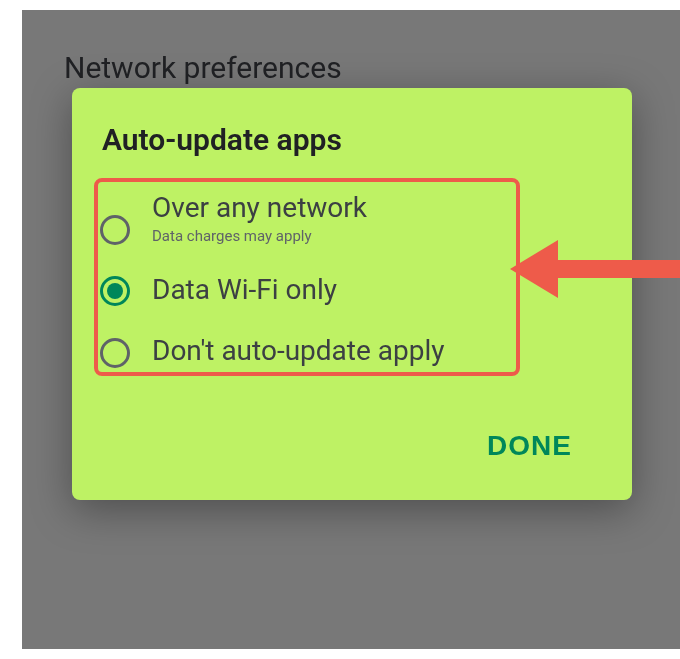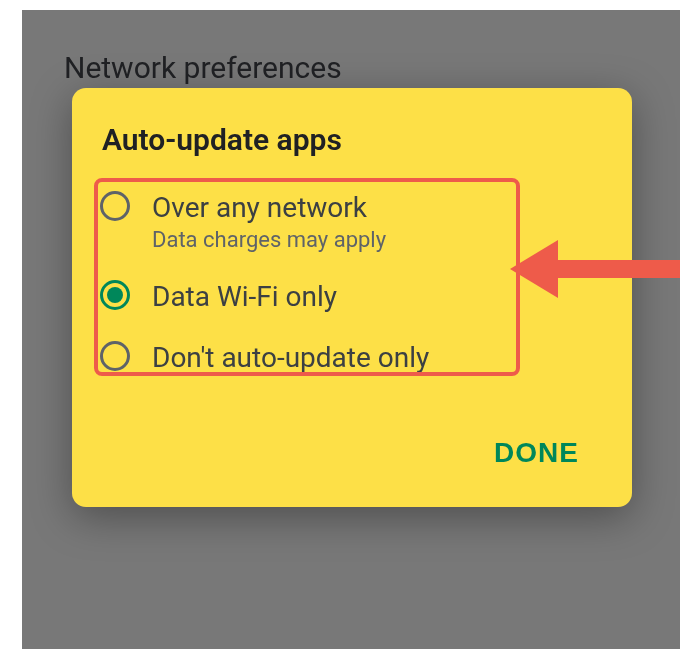--- a/index.html
+++ b/index.html
@@ -21,39 +21,39 @@
     position: absolute;
     left: 42px; top: 40px;
     font-size: 30px;
     color: #202124;
     font-weight: 400;
   }
   .dialog {
     position: absolute;
     left: 50px; top: 78px;
     width: 560px;
-    background: #fde047;
-    border-radius: 14px;
+    background: #bef264;
+    border-radius: 8px;
     box-shadow: 0 10px 40px rgba(0,0,0,0.35);
-    padding: 34px 9px 22px 0;
+    padding: 34px 16px 22px 0;
   }
   .dialog-title {
     font-size: 30px;
     font-weight: 600;
     color: #202124;
     padding: 0 30px 20px 30px;
   }
   .options {
     display: flex;
     flex-direction: column;
     padding: 0 28px;
   }
   .option {
     display: flex;
-    align-items: flex-start;
+    align-items: flex-end;
     gap: 22px;
     padding: 14px 0;
     cursor: pointer;
   }
   .radio {
     width: 30px; height: 30px;
     flex: 0 0 30px;
     position: relative;
   }
   .radio-ring {
@@ -79,21 +79,21 @@
     flex-direction: column;
     gap: 2px;
   }
   .option-label {
     font-size: 28px;
     color: #3c4043;
     font-weight: 400;
     line-height: 1.2;
   }
   .option-sub {
-    font-size: 22px;
+    font-size: 15px;
     color: #5f6368;
     font-weight: 400;
   }
   .highlight-box {
     position: absolute;
     border: 4px solid #ee5b4a;
     border-radius: 8px;
     pointer-events: none;
   }
   .highlight-main {
@@ -153,21 +153,21 @@
           <span class="option-label">Data Wi-Fi only</span>
         </div>
       </div>
 
       <div class="option">
         <div class="radio">
           <div class="radio-ring"></div>
 
         </div>
         <div class="option-text">
-          <span class="option-label">Don't auto-update only</span>
+          <span class="option-label">Don't auto-update apply</span>
         </div>
       </div>
 
     </div>
 
     <div class="actions">
       <button class="done-btn">DONE</button>
     </div>
   </div>
 

